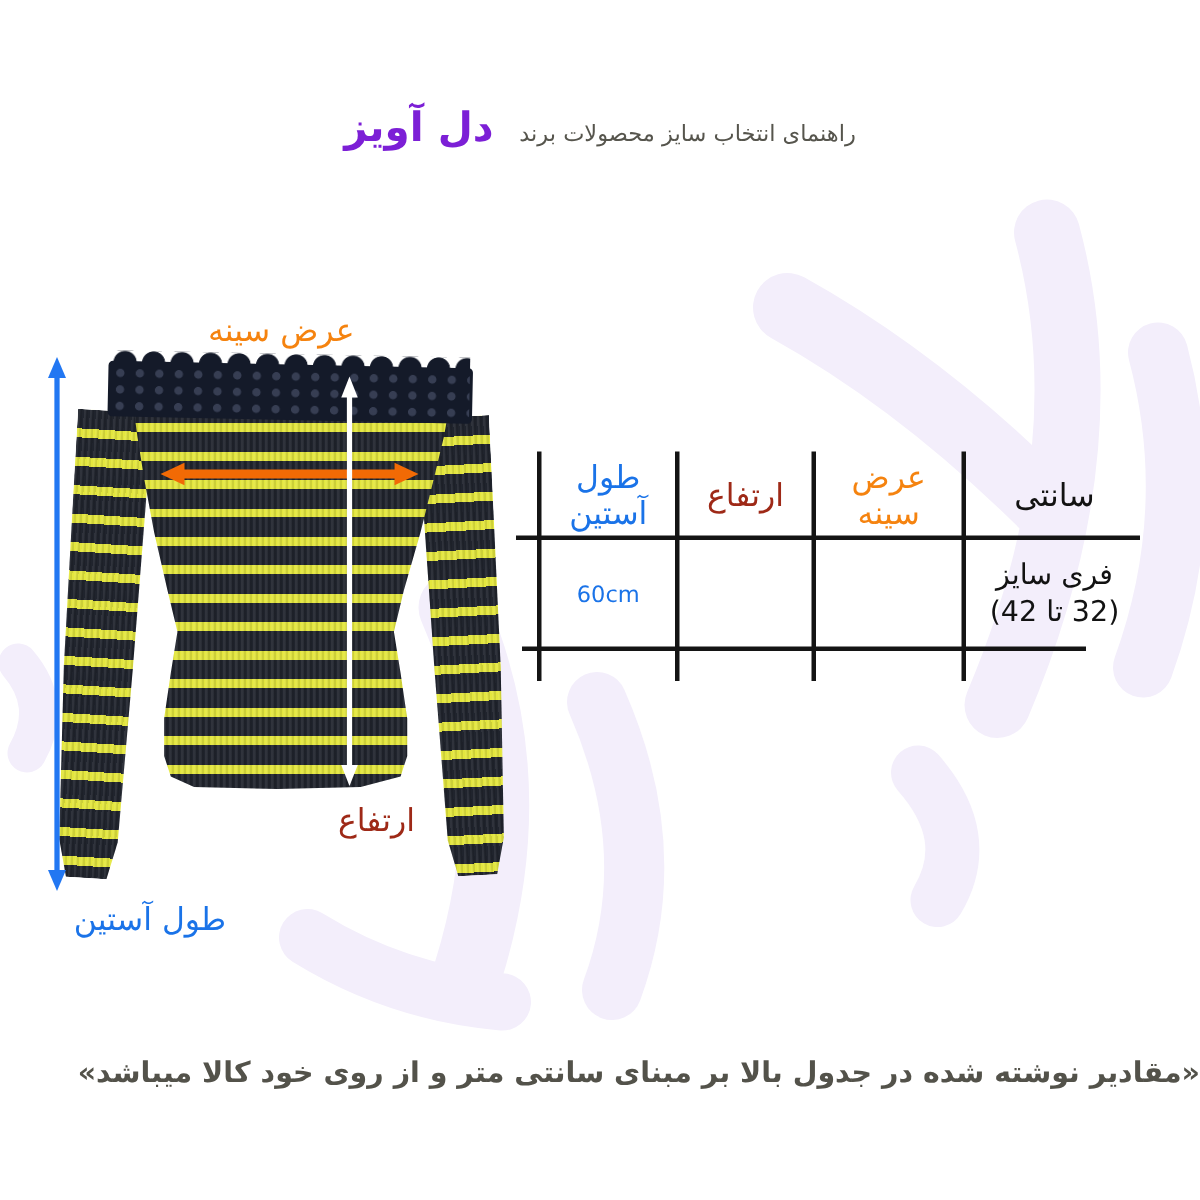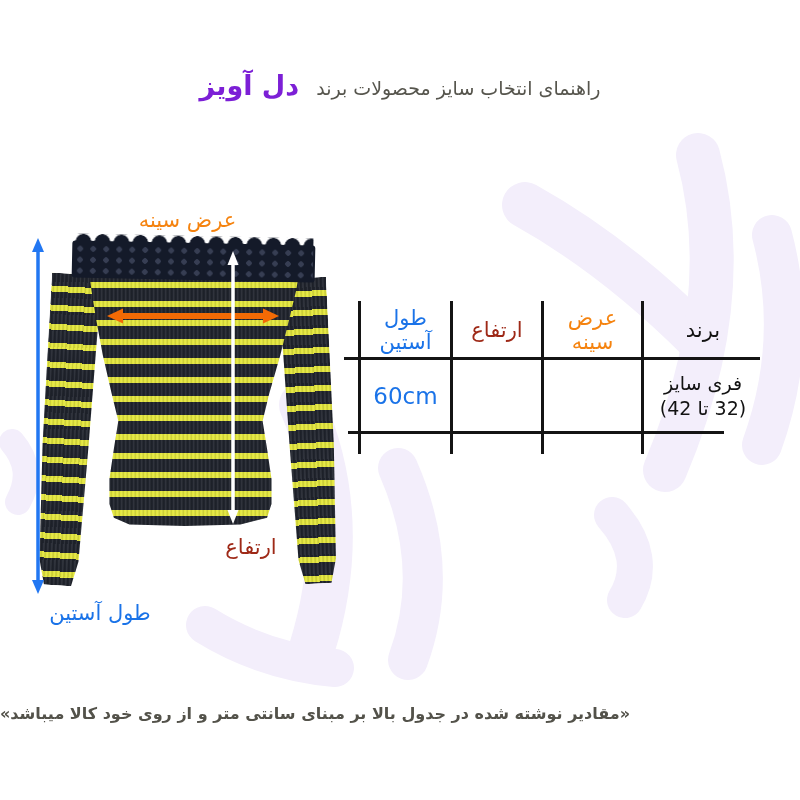--- a/index.html
+++ b/index.html
@@ -9,21 +9,21 @@
   }
   .canvas *{box-sizing:border-box;}
 
   
   .watermark{position:absolute;inset:0;z-index:0;}
 
   
   .title-row{
     position:absolute;top:70px;left:0;width:100%;text-align:center;direction:rtl;z-index:5;
   }
-  .title-text{font-size:19px;color:#56554d;letter-spacing:0;}
+  .title-text{font-size:15px;color:#56554d;letter-spacing:0;}
   .brand-text{font-size:27px;font-weight:bold;color:#7c1fd6;margin-right:12px;}
 
   
   .figure{position:absolute;inset:0;z-index:1;}
   .stripes{
     background:
       repeating-linear-gradient(90deg, rgba(255,255,255,0.07) 0 1px, rgba(0,0,0,0.10) 2px 3px, transparent 3px 4px),
       repeating-linear-gradient(180deg, #20242d 0 13px, #e3e63e 13px 19px);
   }
   .torso{
@@ -68,33 +68,33 @@
   .tline{position:absolute;background:#141414;}
   .vline{width:3px;top:301px;height:153px;}
   .v1{left:358px;} .v2{left:450px;} .v3{left:541px;} .v4{left:641px;}
   .h1{top:357px;left:344px;width:416px;height:3px;}
   .h2{top:431px;left:348px;width:376px;height:3px;}
   .cell{
     position:absolute;display:flex;align-items:center;justify-content:center;
     direction:rtl;text-align:center;
   }
   .hdr{top:303px;height:54px;font-size:21px;}
-  .val{top:360px;height:71px;font-size:23px;}
+  .val{top:360px;height:71px;font-size:15px;}
   .col-sleeve{left:361px;width:89px;}
   .col-height{left:453px;width:88px;}
   .col-chest{left:544px;width:97px;}
   .col-size{left:644px;width:118px;}
   .c-black{color:#121212;} .c-orange{color:#f5830f;} .c-red{color:#9e2917;} .c-blue{color:#1a73e8;}
   .val-cm{direction:ltr;}
   .size-val{flex-direction:column;font-size:19px;line-height:25px;}
 
   
   .note{
-    position:absolute;top:704px;left:0;width:100%;text-align:left;direction:rtl;
-    font-size:16px;font-weight:bold;color:#53524a;z-index:5;
+    position:absolute;top:704px;left:0;width:100%;text-align:right;direction:rtl;
+    font-size:19px;font-weight:bold;color:#53524a;z-index:5;
   }
 </style>
 </head>
 <body>
 
 <div class="canvas">
 
   <svg class="watermark" viewBox="0 0 800 800" fill="none" stroke="#f3eefb" stroke-linecap="round">
     <path d="M 525 205 Q 615 255 700 340" stroke-width="46"></path>
     <path d="M 698 155 Q 737 300 665 470" stroke-width="44"></path>
@@ -144,21 +144,21 @@
   </div>
 
   <div class="size-table">
     <div class="tline vline v1"></div>
     <div class="tline vline v2"></div>
     <div class="tline vline v3"></div>
     <div class="tline vline v4"></div>
     <div class="tline h1"></div>
     <div class="tline h2"></div>
 
-    <div class="cell hdr col-size c-black">برند</div>
+    <div class="cell hdr col-size c-black">سانتی</div>
     <div class="cell hdr col-chest c-orange">عرض سینه</div>
     <div class="cell hdr col-height c-red">ارتفاع</div>
     <div class="cell hdr col-sleeve c-blue">طول آستین</div>
 
     <div class="cell val size-val col-size c-black">
       <span>فری سایز</span>
       <span>(32 تا 42)</span>
     </div>
     <div class="cell val val-cm col-sleeve c-blue">60cm</div>
   </div>

